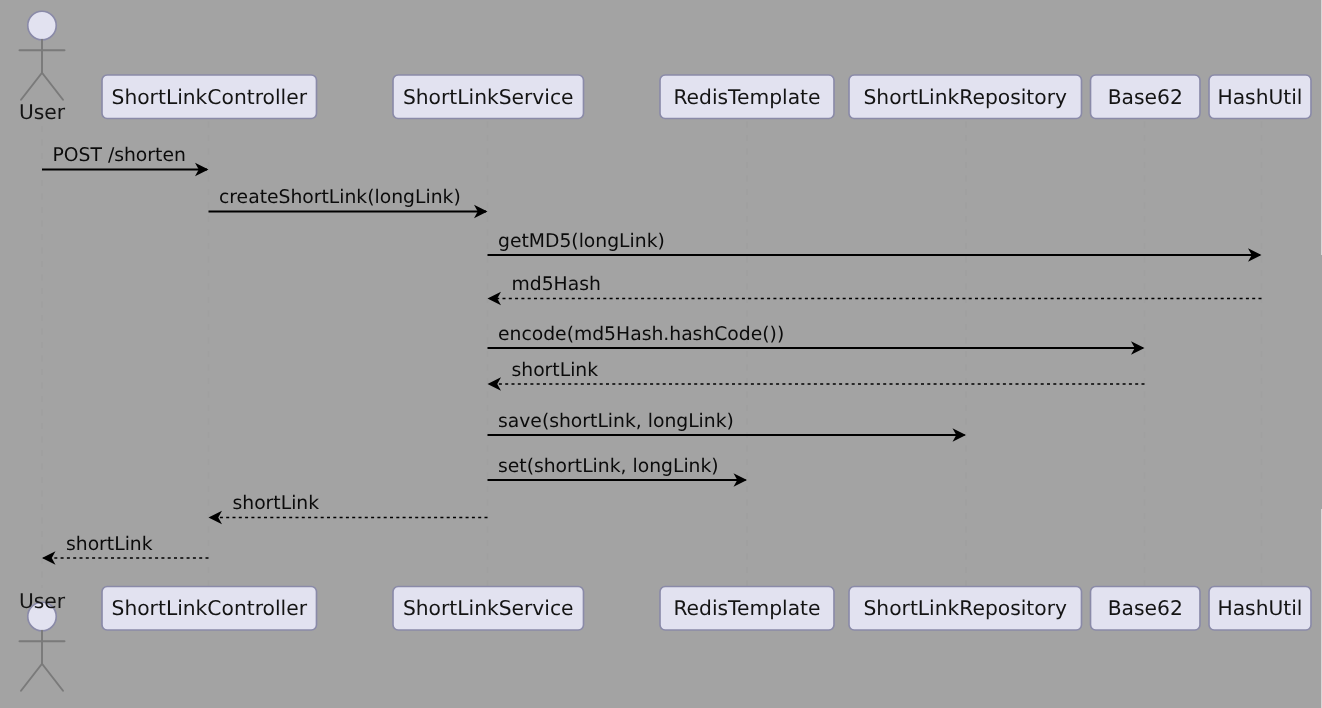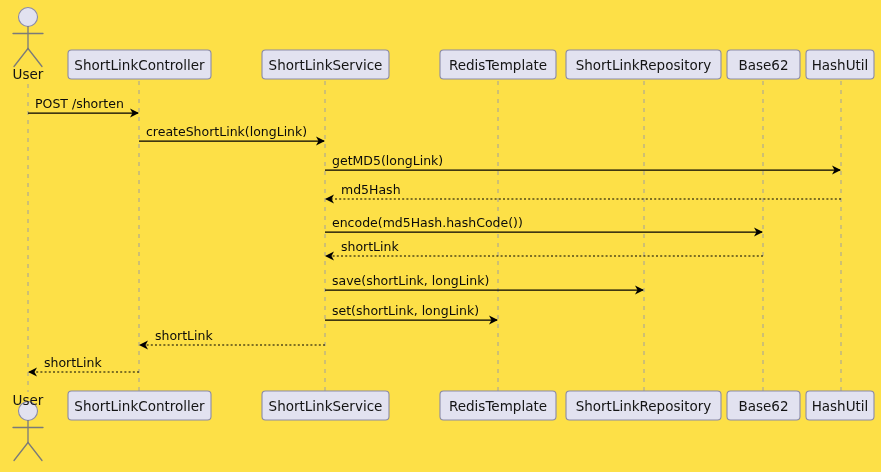--- a/index.html
+++ b/index.html
@@ -4,21 +4,21 @@
 <style>
   html,body{margin:0;padding:0;background:#ffffff;}
   body{
     font-family:"DejaVu Sans","Liberation Sans",sans-serif;
     -webkit-font-smoothing:antialiased;
   }
   #diagram{
     position:relative;
     width:881px;
     height:472px;
-    background:#fde047;
+    background:#a3a3a3;
     overflow:hidden;
   }
   svg#canvas{
     position:absolute;
     left:0; top:0;
     width:881px;
     height:472px;
   }
   .lifeline{
     stroke:#A0A0A0;

